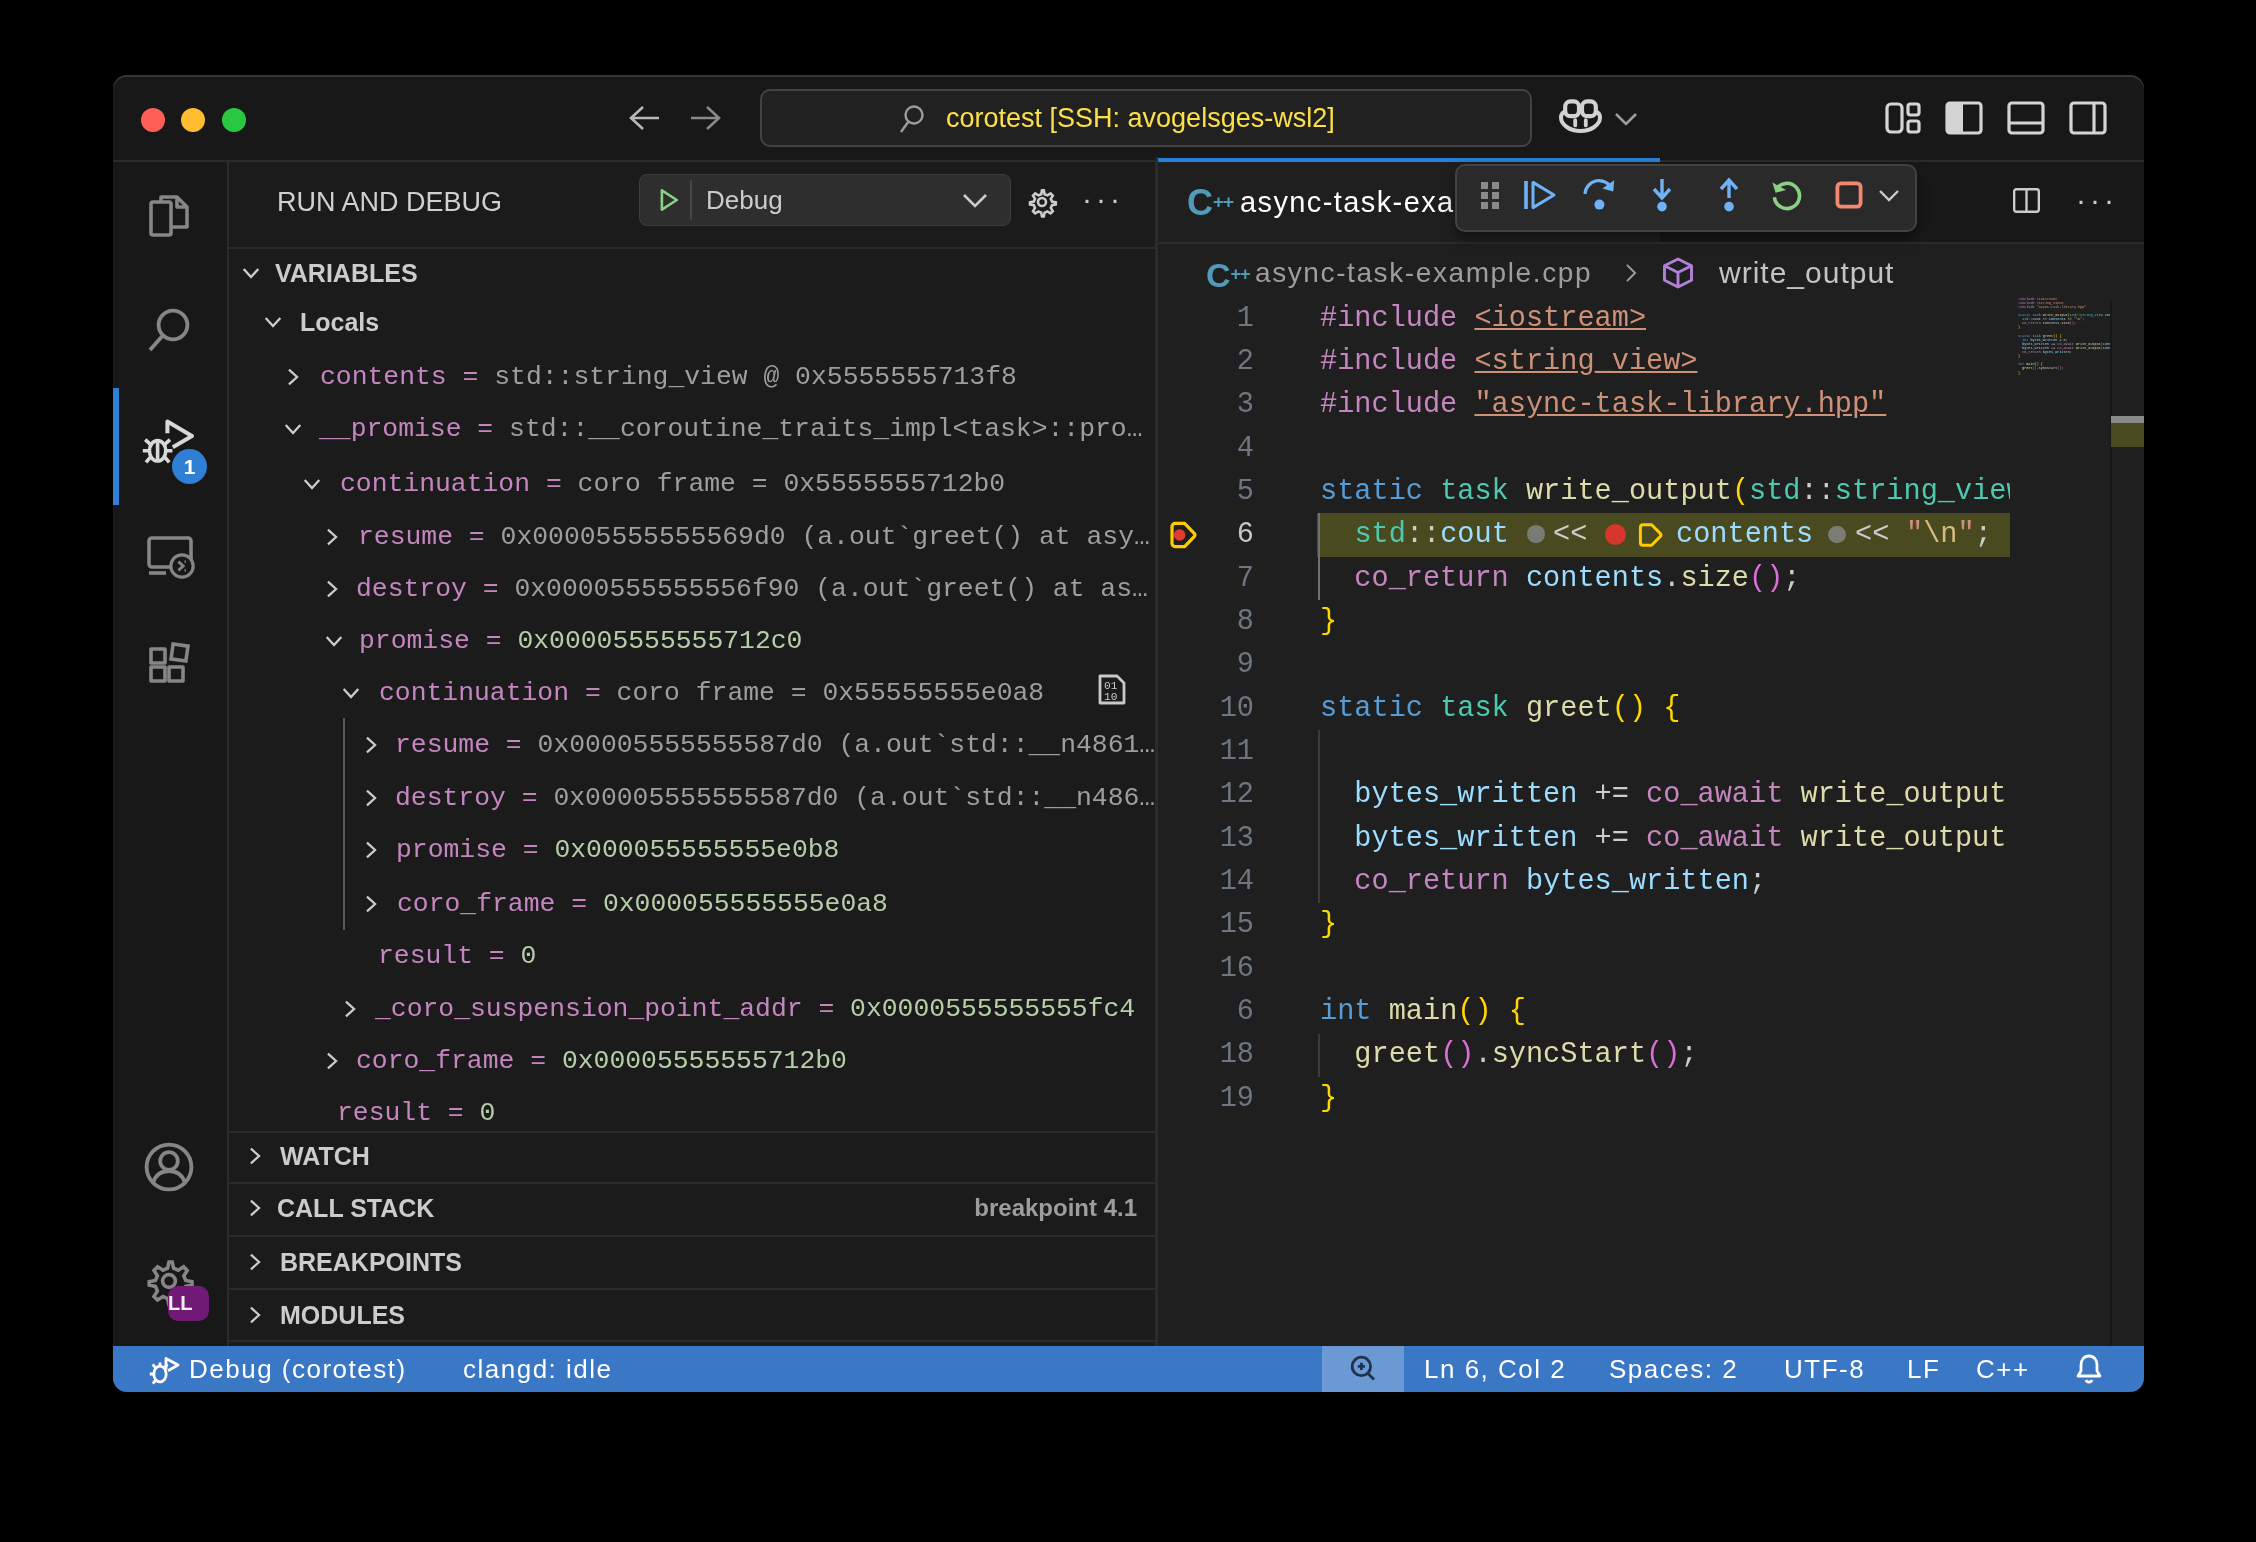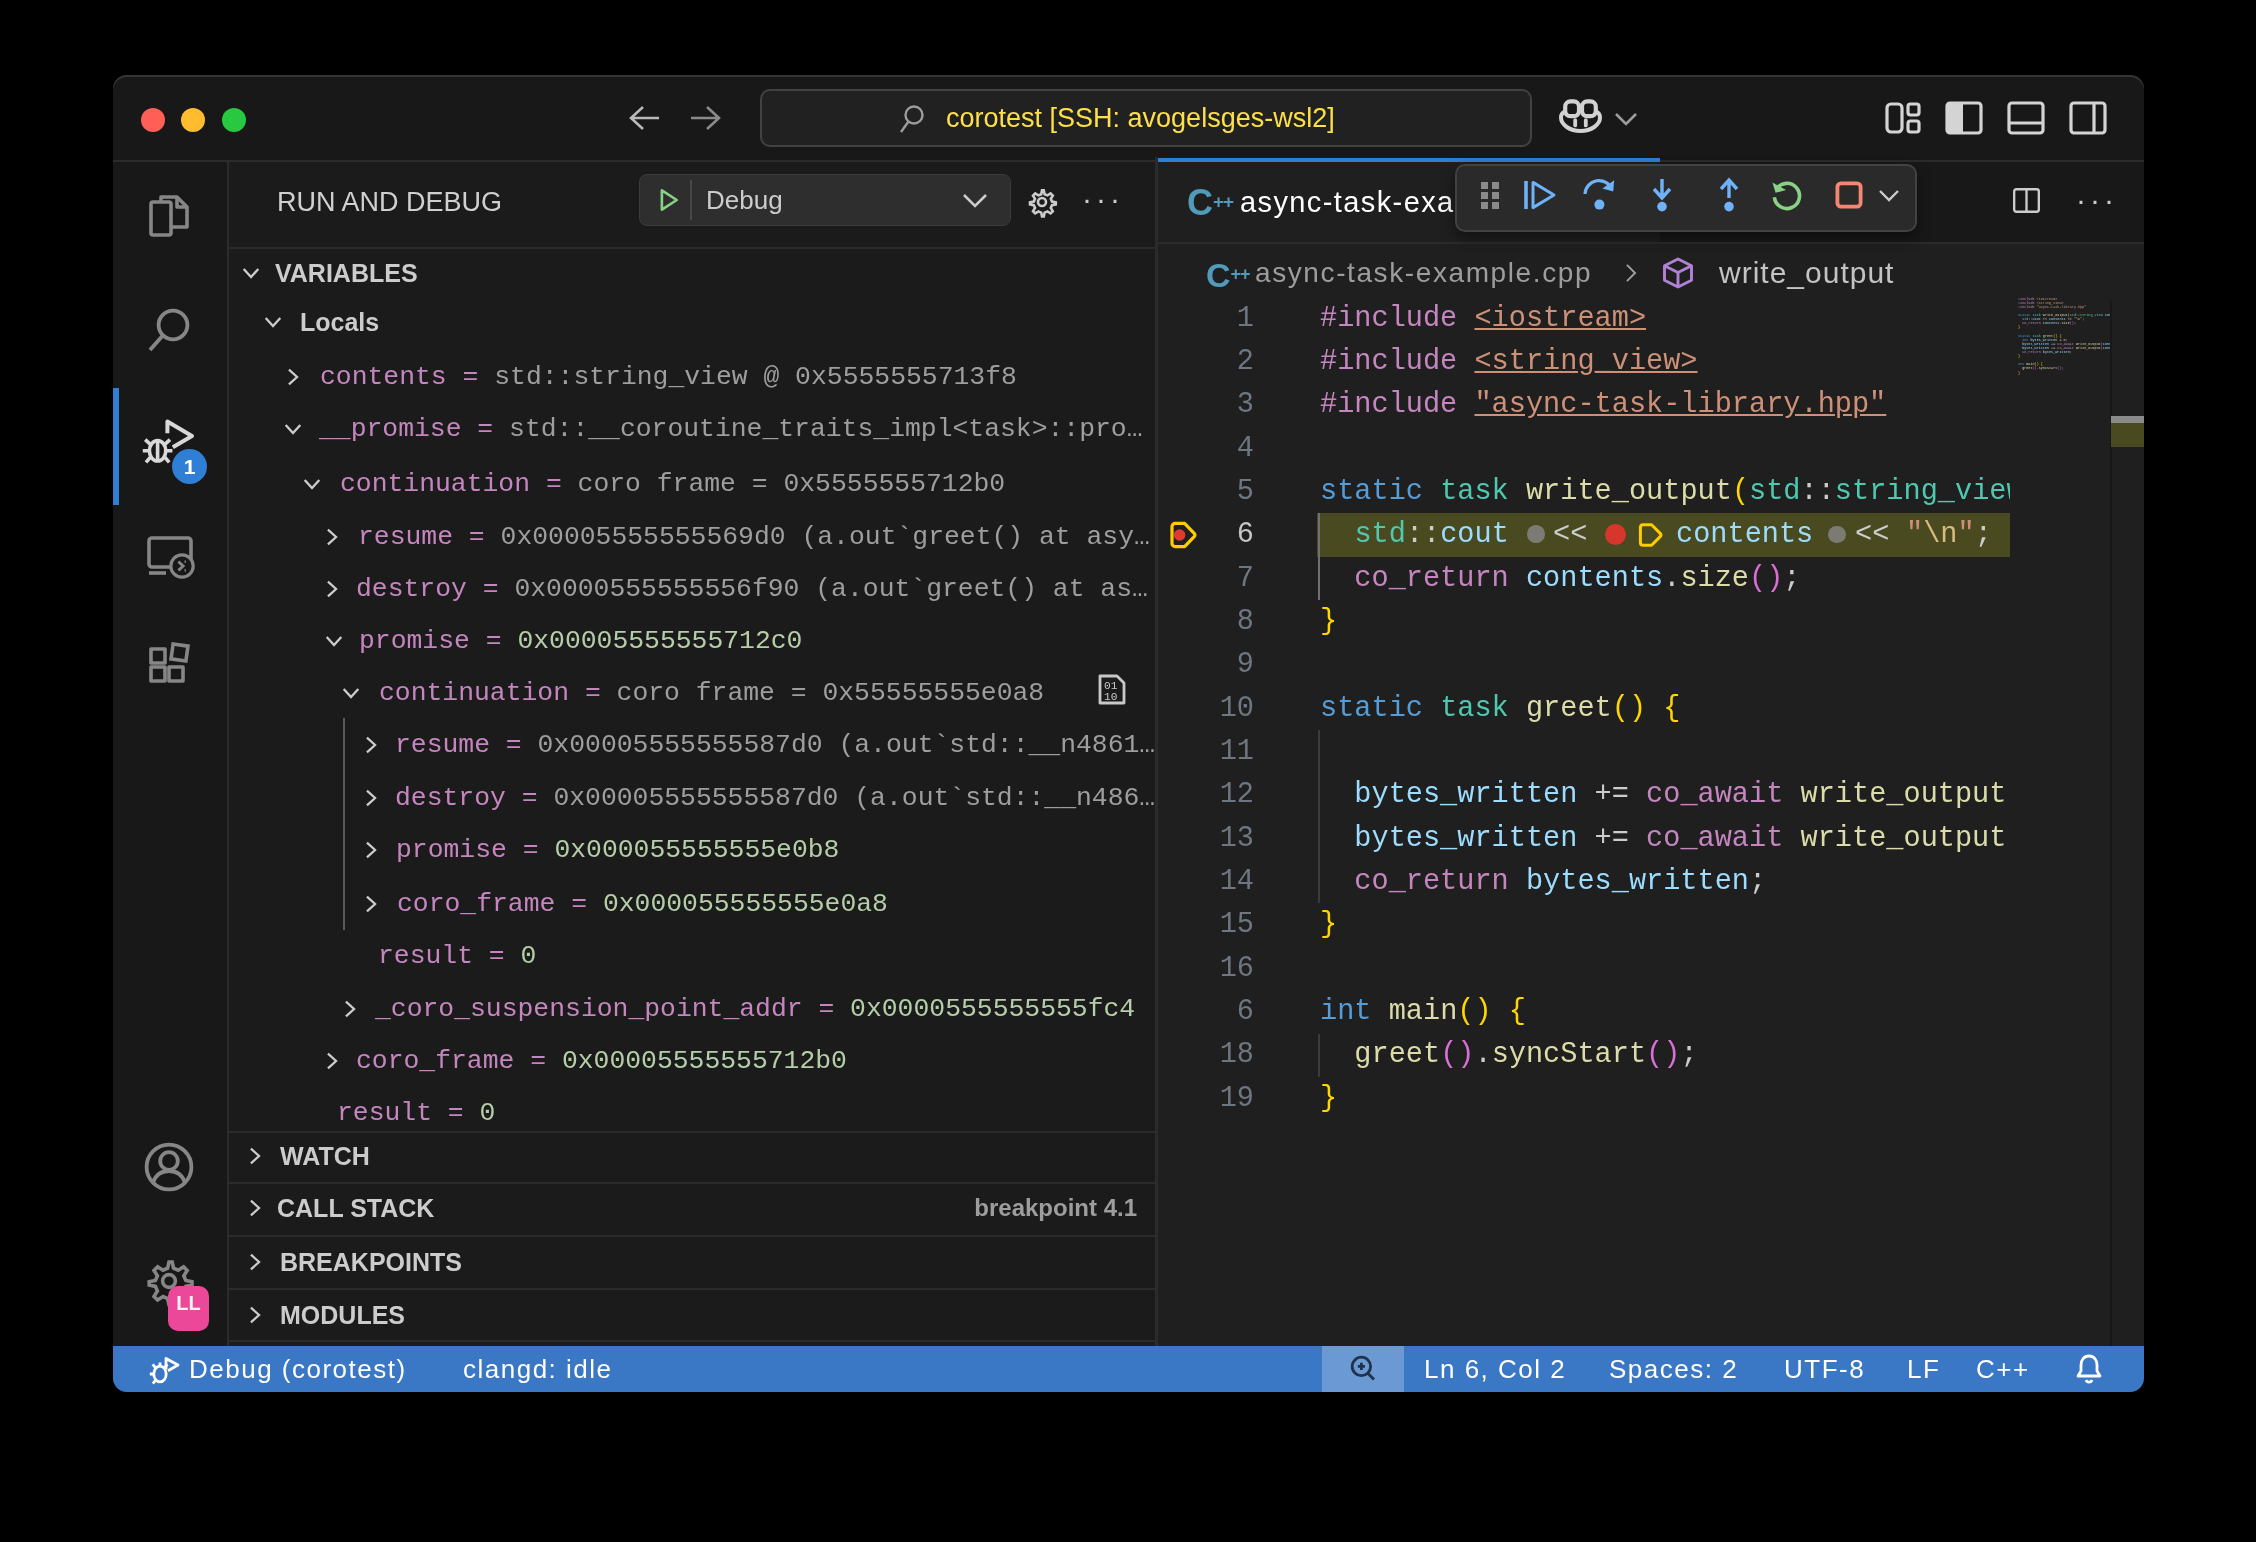--- a/index.html
+++ b/index.html
@@ -123,21 +123,21 @@
     <circle cx="14.5" cy="14.5" r="11.2" stroke="#868686" stroke-width="1.9" fill="none"></circle>
     <circle cx="14.5" cy="11.5" r="4.4" stroke="#868686" stroke-width="1.9" fill="none"></circle>
     <path d="M6.5 22.3 C7.8 18.6 10.8 16.5 14.5 16.5 C18.2 16.5 21.2 18.6 22.5 22.3" stroke="#868686" stroke-width="1.9" fill="none"></path>
   </svg>
 <svg class="ab" style="left:141px;top:1253px" width="56" height="56" viewBox="0 0 28 28">
     <g stroke="#868686" stroke-width="1.8" fill="none">
       <circle cx="14" cy="14" r="3.2"></circle>
       <path d="M14 4.5 L15.6 4.5 L16.3 7.6 L18.6 8.6 L21.3 6.9 L23.1 8.7 L21.4 11.4 L22.4 13.7 L25.5 14.4 L25.5 16 L22.4 16.7 L21.4 19 L23.1 21.7 L21.3 23.5 L18.6 21.8 L16.3 22.8 L15.6 25.9 L14 25.9 L13.3 22.8 L11 21.8 L8.3 23.5 L6.5 21.7 L8.2 19 L7.2 16.7 L4.1 16 L4.1 14.4 L7.2 13.7 L8.2 11.4 L6.5 8.7 L8.3 6.9 L11 8.6 L13.3 7.6 Z"></path>
     </g>
   </svg>
-<div class="ab" style="left:168px;top:1286px;width:41px;height:45px;border-radius:10px;background:#ec4899;color:#f0f0f0;font-size:20px;font-weight:700;text-align:center;line-height:35px">LL</div>
+<div class="ab" style="left:168px;top:1286px;width:41px;height:35px;border-radius:10px;background:#701a75;color:#f0f0f0;font-size:20px;font-weight:700;text-align:left;line-height:35px">LL</div>
 
 <div class="ab" style="left:277px;top:176px;height:52px;line-height:52px;font-size:27px;color:#d0d0d0">RUN AND DEBUG</div>
 <div class="ab" style="left:639px;top:174px;width:372px;height:52px;background:#2e2e2e;border:1px solid #3c3c3c;border-radius:8px"></div>
 <svg class="ab" style="left:654px;top:186px" width="28" height="28" viewBox="0 0 16 16">
     <path d="M4.5 2.5 L13 8 L4.5 13.5 Z" stroke="#89d185" stroke-width="1.5" fill="none" stroke-linejoin="round"></path>
   </svg>
 <div class="ab" style="left:690px;top:180px;width:2px;height:40px;background:#474747"></div>
 <div class="ab" style="left:706px;top:174px;height:52px;line-height:52px;font-size:26px;color:#cccccc">Debug</div>
 <svg class="ab" style="left:960px;top:191px" width="30" height="19" viewBox="0 0 30 19">
     <path d="M4 4 L15 15 L26 4" stroke="#cccccc" stroke-width="2.6" fill="none"></path>

